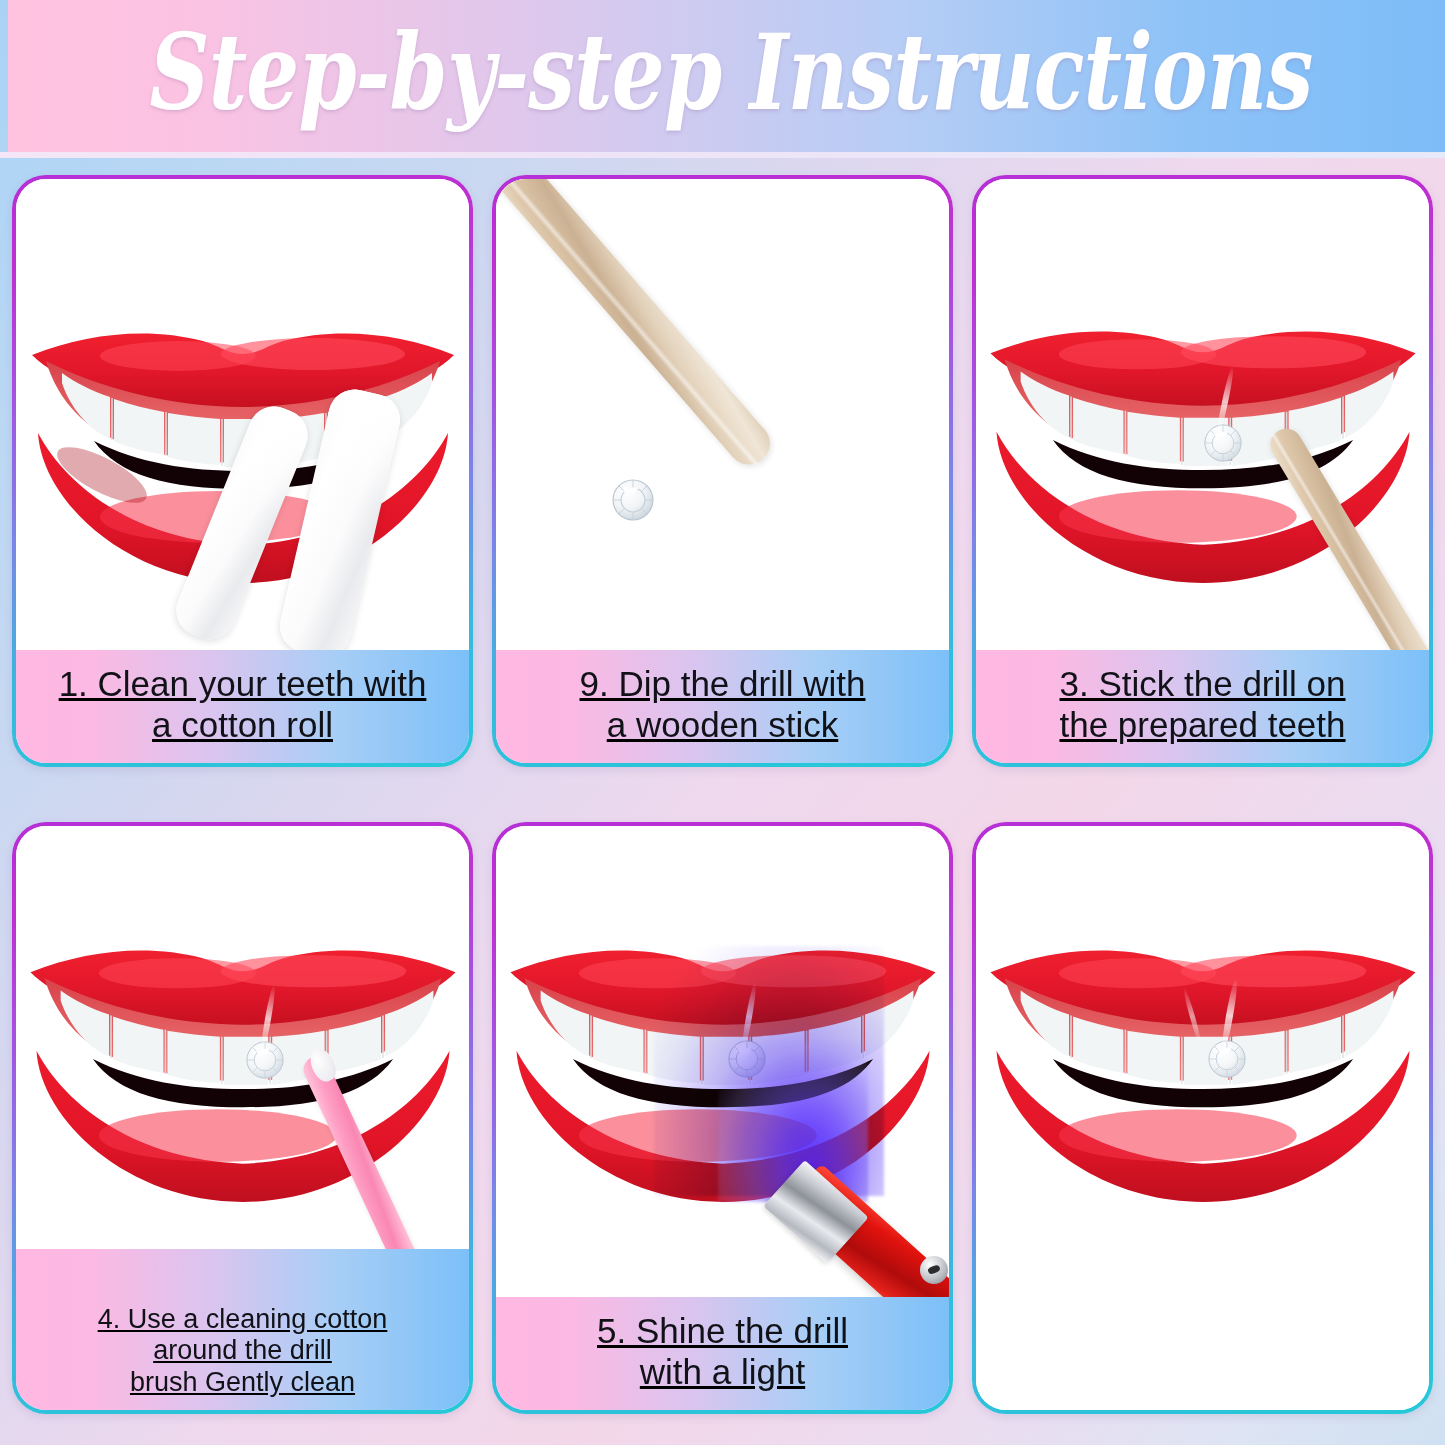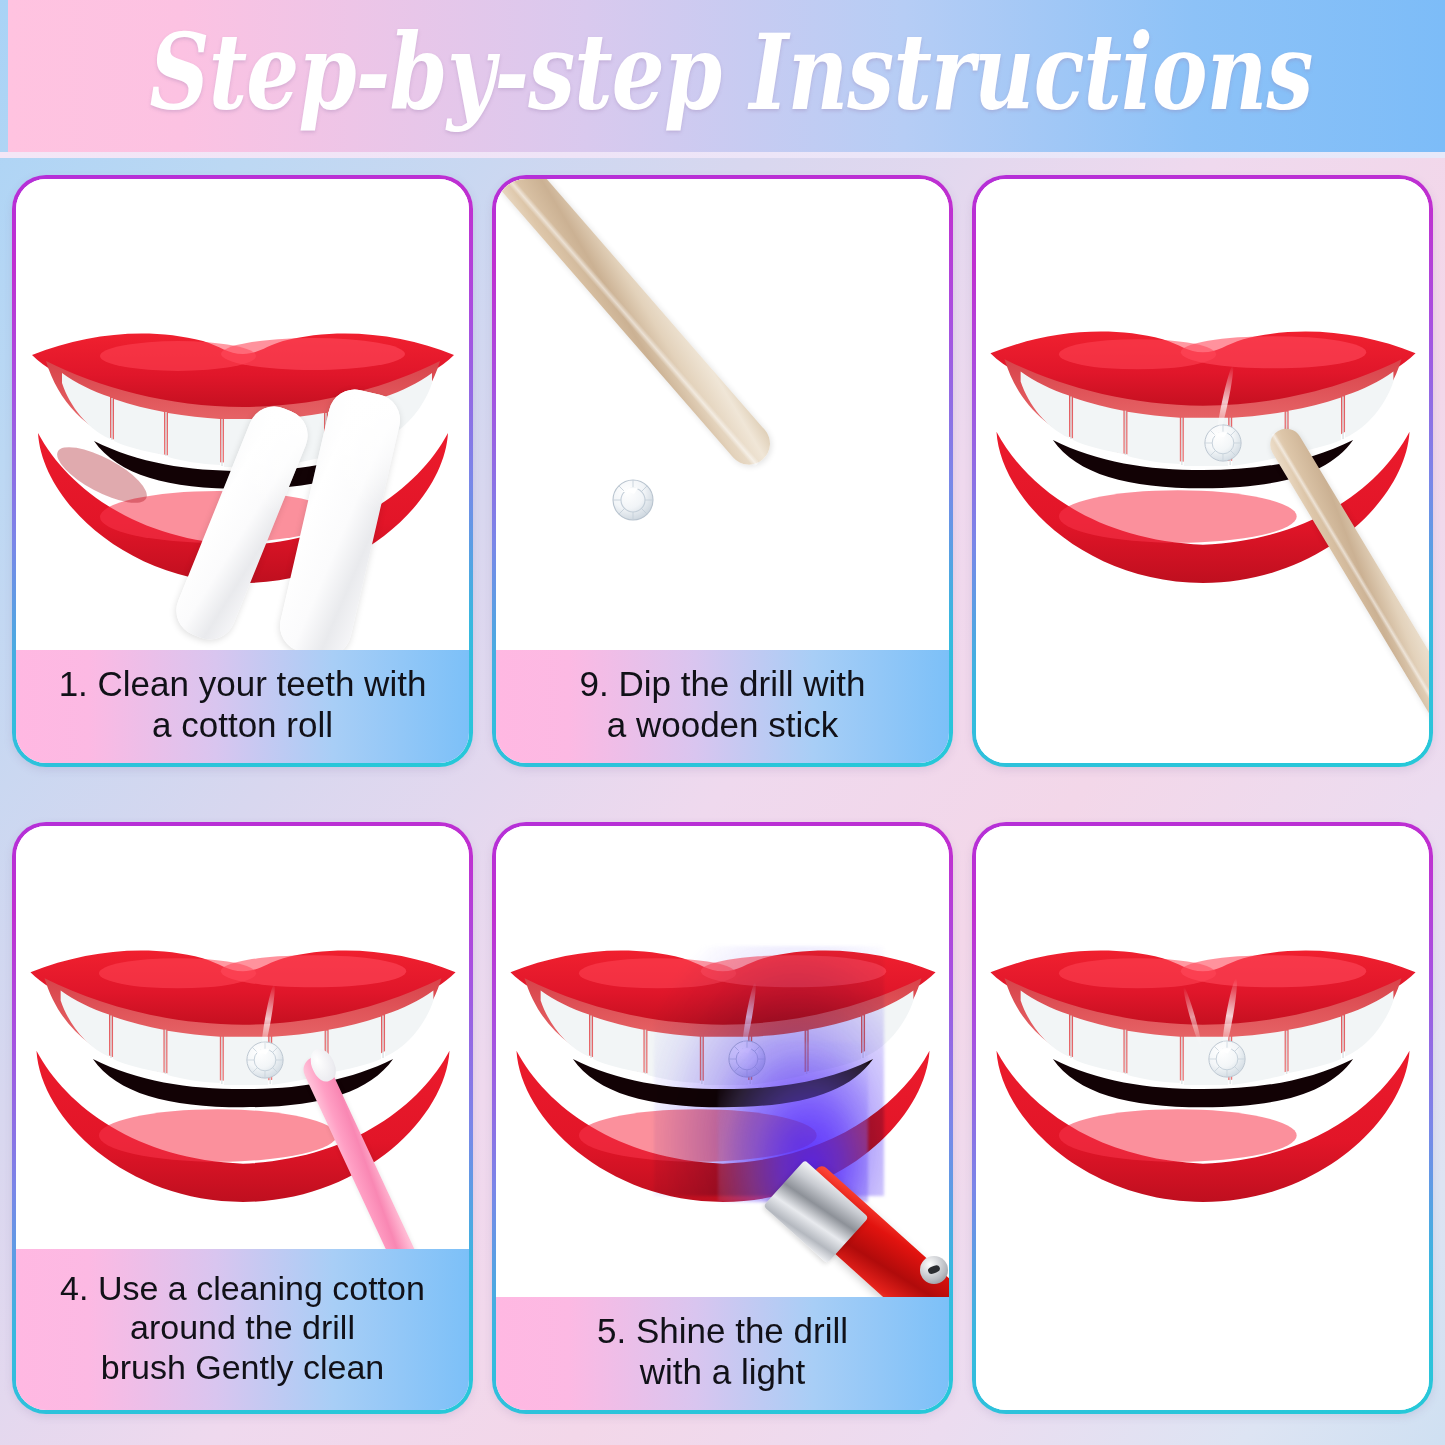--- a/index.html
+++ b/index.html
@@ -33,21 +33,21 @@
     background:linear-gradient(90deg,#f4e6f6 0%,#efe4f7 40%,#e6e9fa 100%);
   }
 
   
   #grid{
     position:absolute;left:12px;top:175px;
     width:1421px;
     display:grid;
     grid-template-columns:repeat(3,461px);
     grid-template-rows:592px 592px;
-    column-gap:19px;row-gap:55px;
+    column-gap:19px;row-gap:55px;text-decoration:underline;
   }
 
   .card{
     position:relative;
     border-radius:34px;
     padding:4px;
     background:linear-gradient(172deg,#b52fd8 0%,#c02fd0 14%,#a84fe0 32%,#7a86e8 56%,#38b8df 78%,#25c9d8 100%);
     box-shadow:0 3px 9px rgba(140,120,170,.20);
     overflow:hidden;
   }
@@ -66,21 +66,21 @@
     flex:0 0 auto;
     background:linear-gradient(90deg,#ffb8e2 0%,#fcb9e3 16%,#d9c5ef 44%,#a8cef6 70%,#7cc0f8 100%);
     color:#111118;
     font-size:35px;line-height:1.16;
     font-weight:400;
     text-align:center;
     display:flex;flex-direction:column;align-items:center;justify-content:center;
     padding:9px 8px 12px;
     min-height:92px;
   }
-  .caption.three-line{min-height:140px;font-size:34px;}
+  .caption.three-line{min-height:140px;font-size:27px;justify-content:flex-end;}
   .caption .ln{display:block;white-space:nowrap;}
 
   
   .mouth{position:absolute;}
   .mouth svg{display:block;width:100%;height:100%;}
 
   
   .cotton{
     position:absolute;border-radius:26px;
     background:linear-gradient(100deg,#f3f4f6 0%,#ffffff 22%,#fbfbfc 55%,#e9eaed 78%,#f7f7f9 100%);
@@ -350,20 +350,24 @@
                 <path d="M7 35 L13 29"></path>
             </g>
             <path d="M10 13 C14 9 20 7 26 9 L22 15 C18 13 14 13 10 13 Z" fill="#ffffff" opacity=".95"></path>
           </svg>
         </div>
 
         <div class="sparkle" style="left:246px;top:186px;width:6px;height:74px;transform:rotate(12deg);opacity:.8;"></div>
 
         <div class="stick" style="left:286px;top:252px;width:32px;height:400px;transform:rotate(-31deg);transform-origin:50% 0;"></div>
       </div>
+      <div class="caption">
+        <span class="ln">3. Stick the drill on</span>
+        <span class="ln">the prepared teeth</span>
+      </div>
     </div>
   </div>
 
   <div class="card">
     <div class="card-inner">
       <div class="art">
 
         <div class="mouth" style="left:10px;top:112px;width:434px;height:272px;">
           <svg viewBox="0 0 430 270" xmlns="http://www.w3.org/2000/svg">
             <defs>

